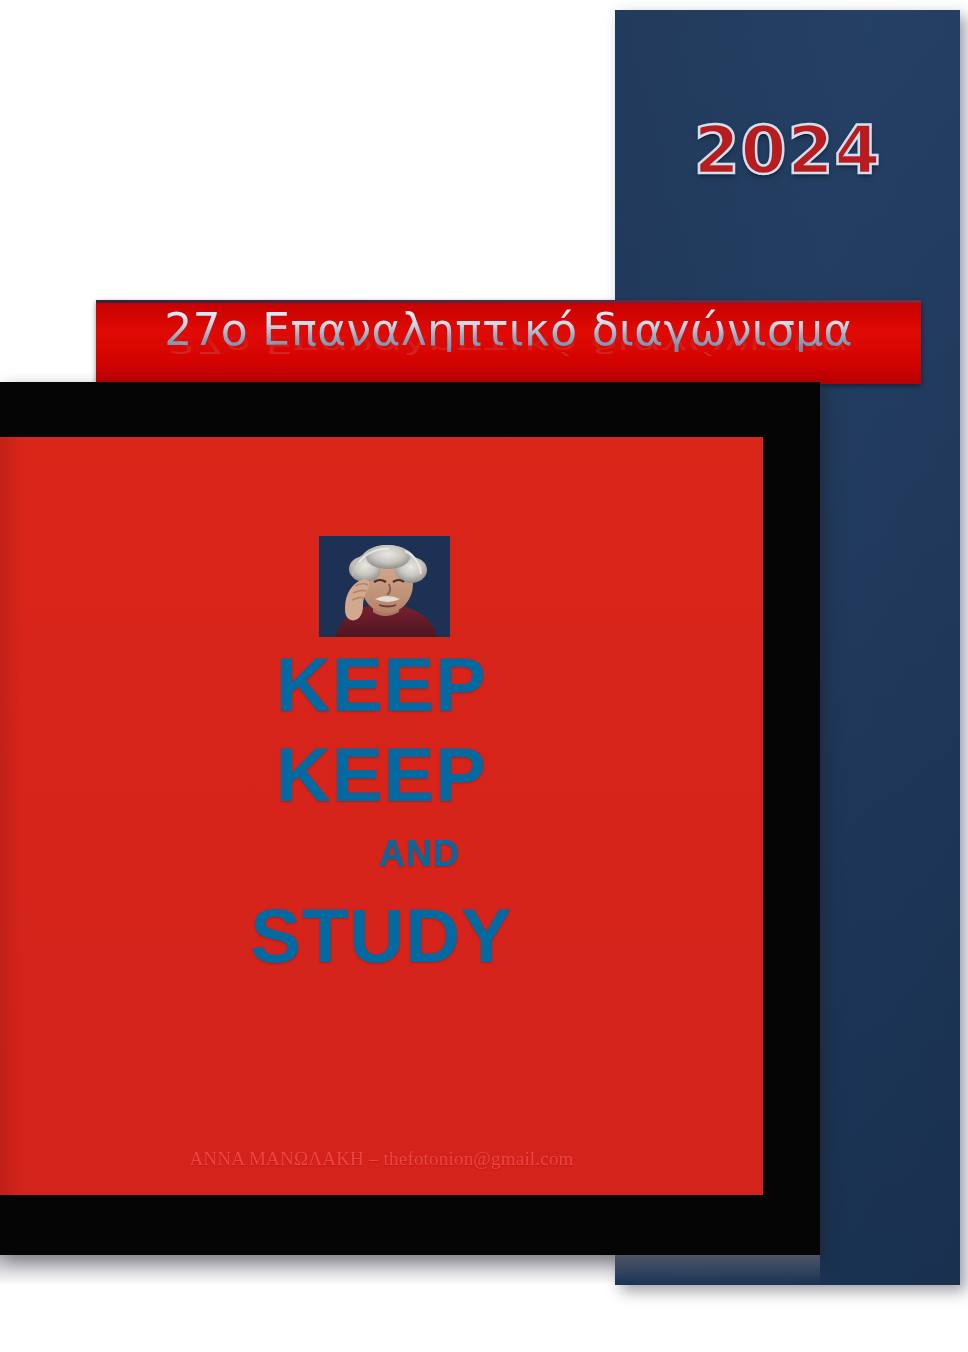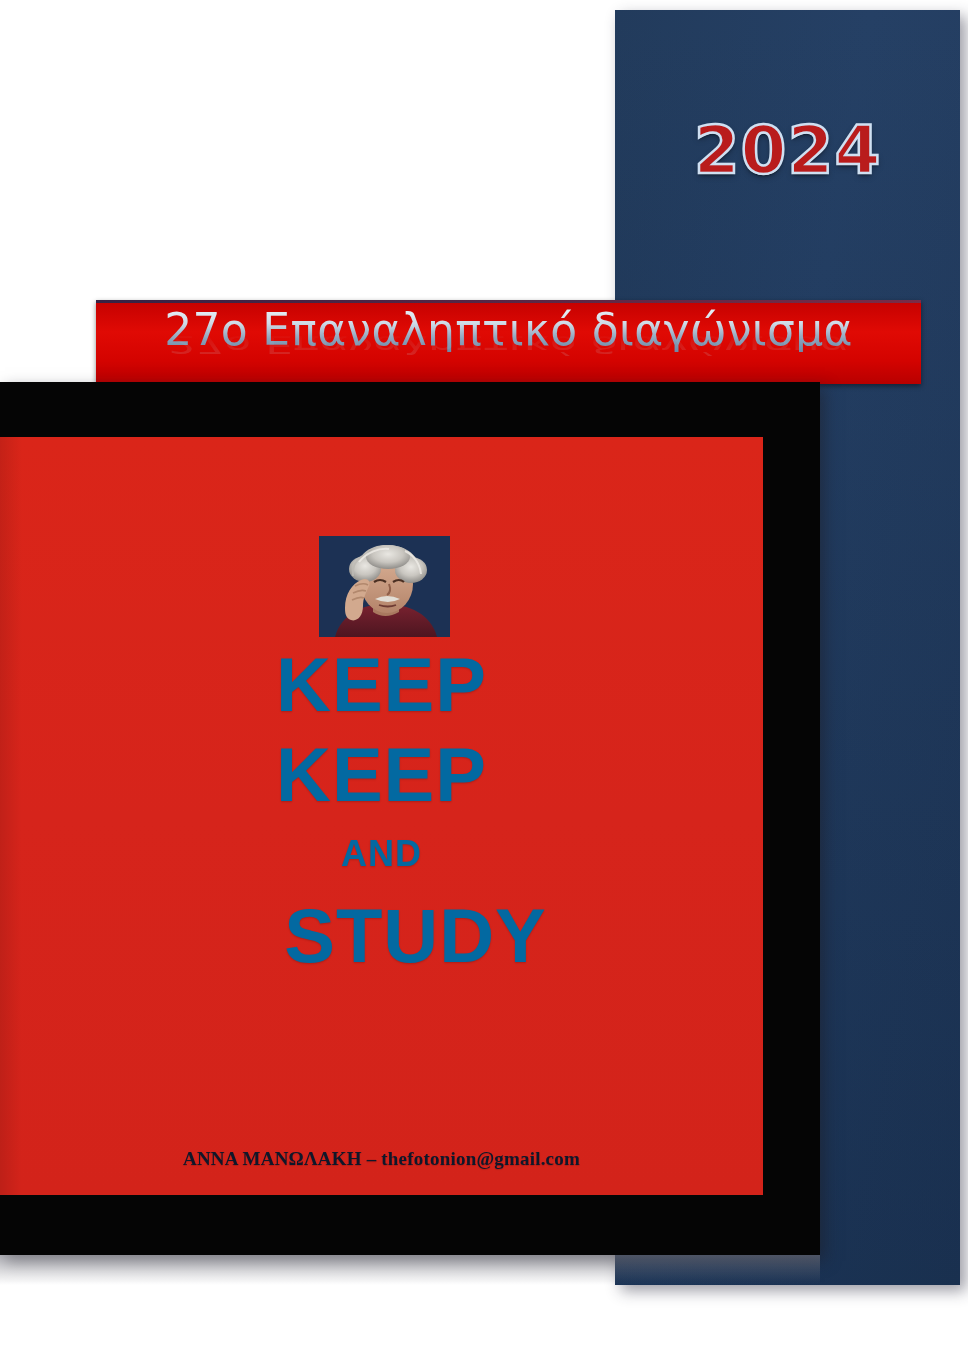--- a/index.html
+++ b/index.html
@@ -155,34 +155,34 @@
     text-align: center;
     color: #0369a1;
     font-family: "Liberation Sans", sans-serif;
     font-weight: 700;
     line-height: 1;
     text-shadow: 0 1px 2px rgba(0,0,0,0.18);
     white-space: nowrap;
   }
   .kc-keep  { top: 647px; font-size: 76px; letter-spacing: 1px; }
   .kc-calm  { top: 737px; font-size: 76px; letter-spacing: 1px; }
-  .kc-and   { top: 836px; font-size: 36px; letter-spacing: 1px; }
-  .kc-study { top: 898px; font-size: 76px; letter-spacing: 1px; padding-left: 34px; }
+  .kc-and   { top: 836px; font-size: 36px; letter-spacing: 1px; padding-left: 38px; }
+  .kc-study { top: 898px; font-size: 76px; letter-spacing: 1px; }
   .kc-phys  { top: 988px; font-size: 76px; letter-spacing: 1px; }
 
   .credit {
     position: absolute;
     left: 0px;
     top: 1148px;
     width: 763px;
     text-align: center;
     font-family: "Liberation Serif", serif;
-    font-weight: 700;
+    font-weight: 400;
     font-size: 19px;
-    color: #0f172a;
+    color: #ef4444;
     letter-spacing: 0.2px;
     white-space: nowrap;
     text-shadow: 0 1px 1px rgba(0,0,0,0.15);
   }
 
   
   .page-shadow-bottom {
     position:absolute;
     left:0; top:1255px; width:820px; height:30px;
     background: linear-gradient(180deg, rgba(120,120,130,0.55), rgba(255,255,255,0));

